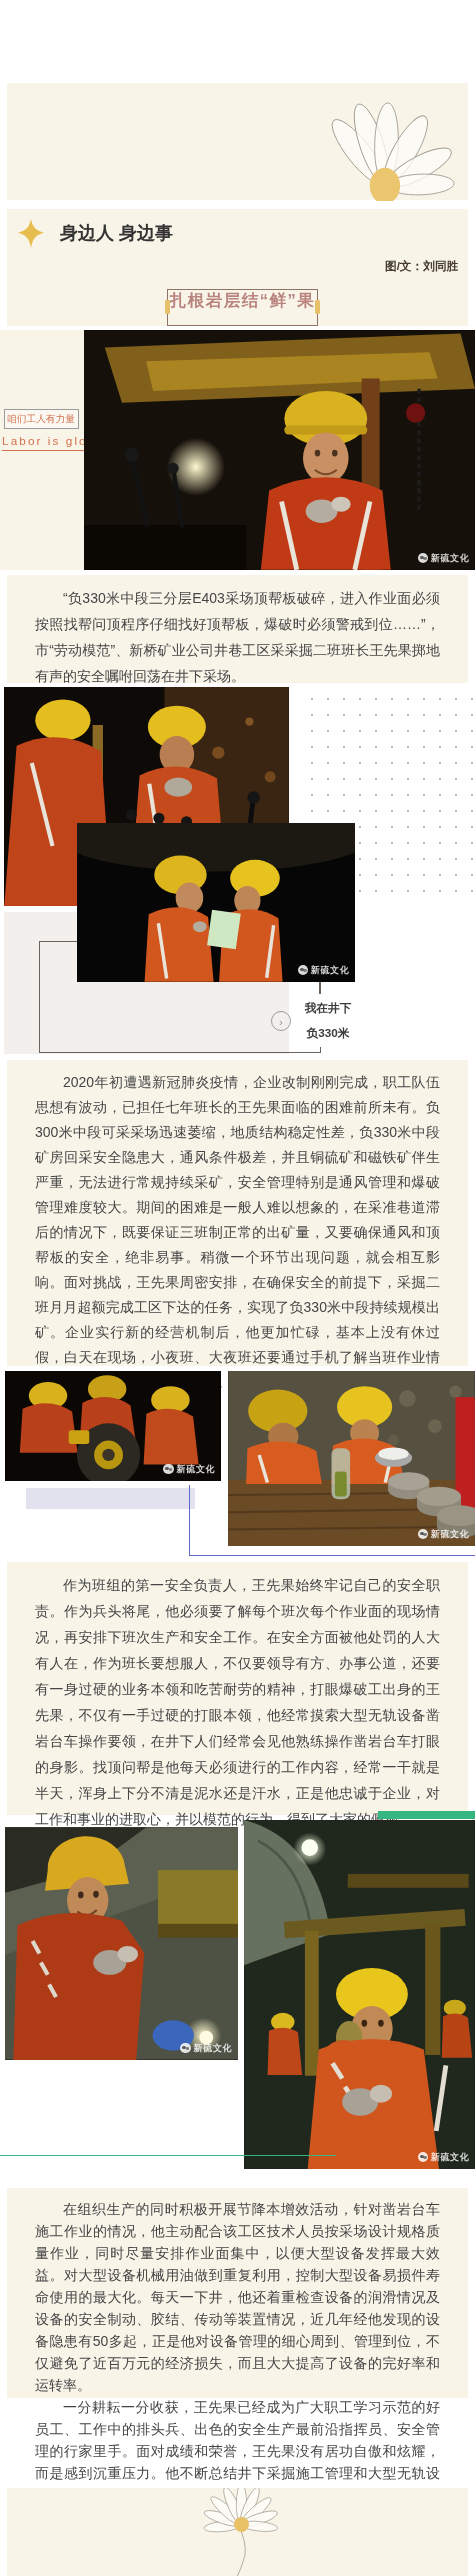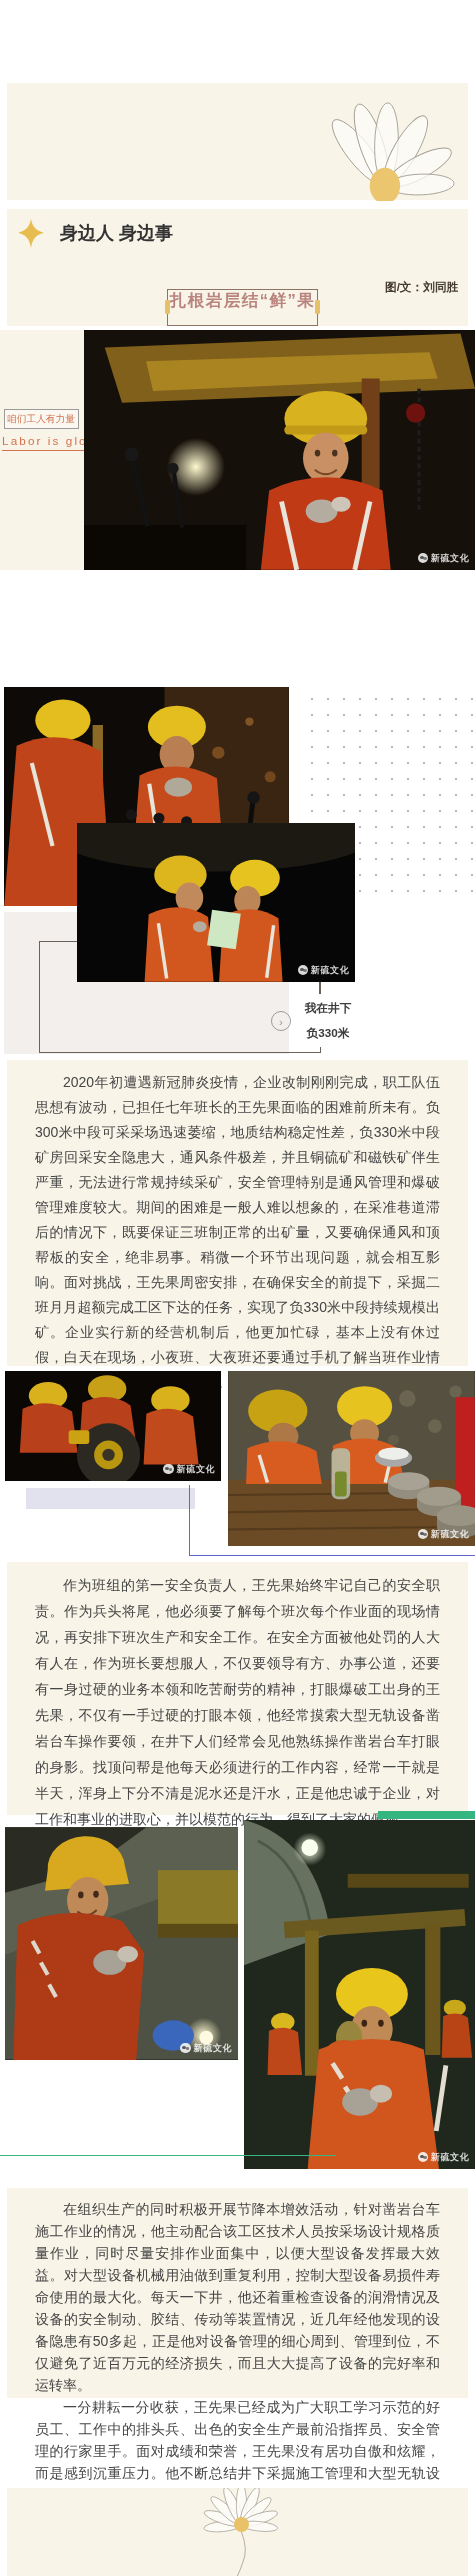--- a/index.html
+++ b/index.html
@@ -72,21 +72,21 @@
     </svg>
   </div>
 
   <div class="abs cream" style="left:7px;top:209px;width:461px;height:117px;">
     <div class="section-head abs" style="left:11px;top:9.7px;">
       <svg width="26" height="29" viewBox="0 0 32 36">
         <path d="M16,0 C18,10 22,14 32,17 C22,20 18,24 16,36 C14,24 10,20 0,17 C10,14 14,10 16,0 Z" fill="#e8bd4f"></path>
       </svg>
       <span class="label">身边人 身边事</span>
     </div>
-    <div class="byline abs" style="right:9.7px;top:71px;width:207px;">图/文：刘同胜</div>
+    <div class="byline abs" style="right:9.7px;top:50px;width:207px;">图/文：刘同胜</div>
     <div class="title-box abs" style="left:160px;top:80px;width:149px;height:35px;">
       <span>扎根岩层结“鲜”果</span>
       <span class="goldbar" style="left:-2.8px;top:10.4px;"></span>
       <span class="goldbar" style="right:-2.8px;top:10.4px;"></span>
     </div>
   </div>
 
   <div class="abs cream" style="left:0;top:330px;width:84px;height:240px;"></div>
   <div class="tagbox abs" style="left:3.5px;top:409px;width:73px;height:18px;">咱们工人有力量</div>
   <div class="tagen abs" style="left:2.1px;top:434px;">Labor is glorious</div>
@@ -122,20 +122,23 @@
       <circle cx="69" cy="180" r="10" fill="#181818"></circle>
       <line x1="130" y1="205" x2="142" y2="286" stroke="#121212" stroke-width="6"></line>
       <circle cx="129" cy="200" r="8" fill="#181818"></circle>
     </svg>
     <div class="wm">
         <span class="wmic"></span>
         <span>新硫文化</span>
       </div>
   </div>
 
+  <div class="abs cream para" style="left:7px;top:575px;width:461px;height:108px;line-height:26px;">
+    <p>“负330米中段三分层E403采场顶帮板破碎，进入作业面必须按照找帮问顶程序仔细找好顶帮板，爆破时必须警戒到位……”，市“劳动模范”、新桥矿业公司井巷工区采采掘二班班长王先果掷地有声的安全嘱咐回荡在井下采场。</p>
+  </div>
 
   <div class="photo" style="left:4.1px;top:687px;width:285px;height:219px;">
     <svg width="285" height="219" viewBox="0 0 412 317">
       <rect width="412" height="317" fill="#0e0a07"></rect>
       <rect x="232" y="0" width="180" height="205" fill="#3a2412"></rect>
       <circle cx="270" cy="60" r="7" fill="#c8843a" opacity="0.55"></circle>
         <circle cx="310" cy="95" r="9" fill="#b8742e" opacity="0.5"></circle>
       <circle cx="355" cy="50" r="6" fill="#c8843a" opacity="0.5"></circle>
         <circle cx="385" cy="130" r="8" fill="#b8742e" opacity="0.45"></circle>
       <circle cx="300" cy="160" r="6" fill="#c8843a" opacity="0.45"></circle>

